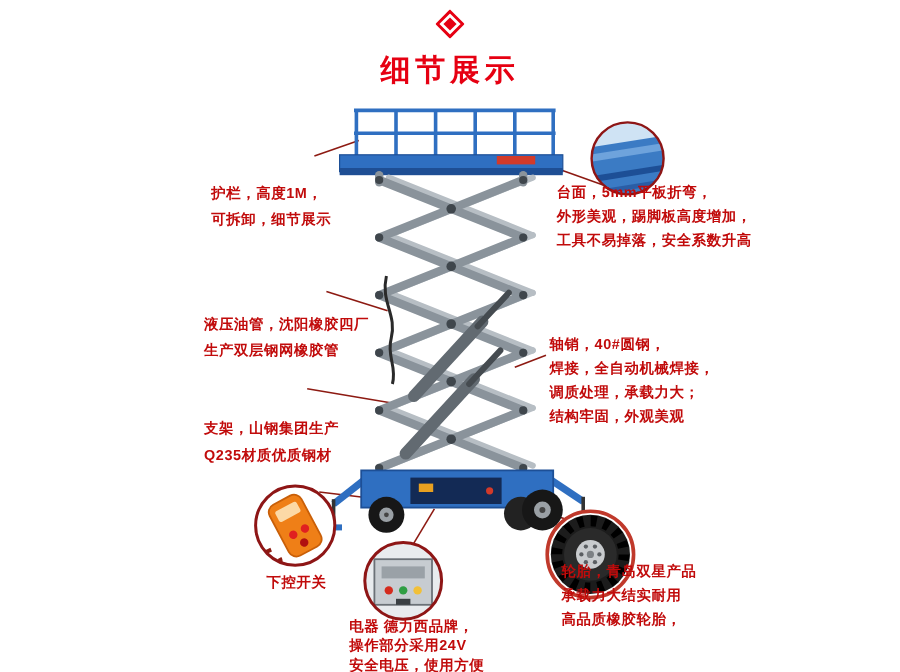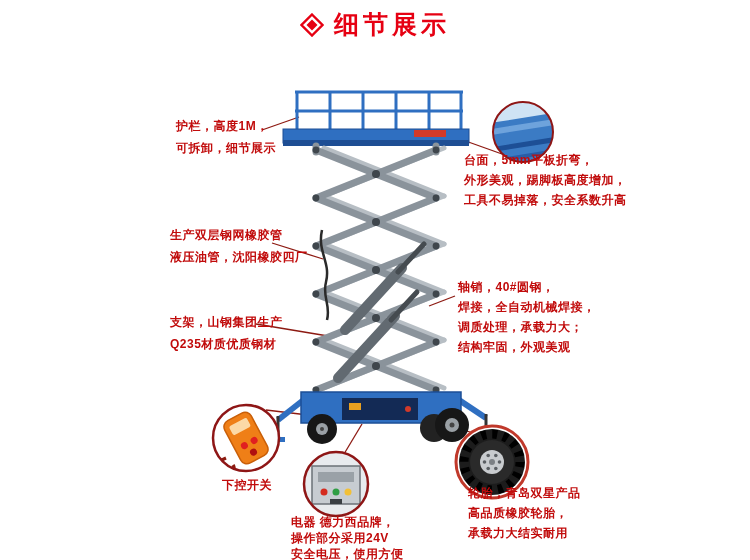--- a/index.html
+++ b/index.html
@@ -11,37 +11,38 @@
     font-family: "Liberation Sans", "DejaVu Sans", sans-serif;
   }
   .stage-svg {
     position: absolute; left: 0; top: 0;
     width: 750px; height: 560px;
   }
   .header {
     position: absolute; top: 8px; left: 0; width: 750px;
     display: flex; justify-content: center; align-items: center; gap: 10px;
     z-index: 5;
+    flex-direction: column;
   }
   .title {
     color: #e60012;
     font-size: 25px;
     font-weight: bold;
     letter-spacing: 4px;
   }
   .ann {
     position: absolute;
     color: #c10b0b;
     font-size: 12px;
     font-weight: 600;
     letter-spacing: 0.5px;
     white-space: nowrap;
     z-index: 4;
   }
-  .lh-wide  { line-height: 22px; }
+  .lh-wide  { line-height: 22px; margin-top: 35px; }
   .lh-tight { line-height: 20px; }
   .lh-xtight{ line-height: 16px; }
   .center-text { text-align: center; }
 </style>
 </head>
 <body>
 
 <div class="header">
   <svg width="24" height="24" viewBox="0 0 24 24">
     <path d="M12 1.5 L22.5 12 L12 22.5 L1.5 12 Z" fill="none" stroke="#e60012" stroke-width="2.4"></path>
@@ -236,22 +237,22 @@
     <circle cx="492" cy="462" r="36" fill="none" stroke="#c0392b" stroke-width="3"></circle>
   </g>
 </svg>
 
 <div class="ann lh-wide" style="left:176px; top:115px;">
   <div>护栏，高度1M，</div>
   <div>可拆卸，细节展示</div>
 </div>
 
 <div class="ann lh-wide" style="left:170px; top:224px;">
+  <div>液压油管，沈阳橡胶四厂</div>
   <div>生产双层钢网橡胶管</div>
-  <div>液压油管，沈阳橡胶四厂</div>
 </div>
 
 <div class="ann lh-wide" style="left:170px; top:311px;">
   <div>支架，山钢集团生产</div>
   <div>Q235材质优质钢材</div>
 </div>
 
 <div class="ann lh-tight center-text" style="left:214px; top:476px; width:66px;font-family:Liberation Mono, monospace;">
   <div>下控开关</div>
 </div>
@@ -262,23 +263,23 @@
   <div>工具不易掉落，安全系数升高</div>
 </div>
 
 <div class="ann lh-tight" style="left:458px; top:277px;">
   <div>轴销，40#圆钢，</div>
   <div>焊接，全自动机械焊接，</div>
   <div>调质处理，承载力大；</div>
   <div>结构牢固，外观美观</div>
 </div>
 
-<div class="ann lh-tight" style="left:468px; top:483px;">
+<div class="ann lh-tight" style="left:468px; top:466px;">
   <div>轮胎，青岛双星产品</div>
+  <div>承载力大结实耐用</div>
   <div>高品质橡胶轮胎，</div>
-  <div>承载力大结实耐用</div>
 </div>
 
 <div class="ann lh-xtight" style="left:291px; top:514px;">
   <div>电器 德力西品牌，</div>
   <div>操作部分采用24V</div>
   <div>安全电压，使用方便</div>
 </div>
 
 </body></html>

